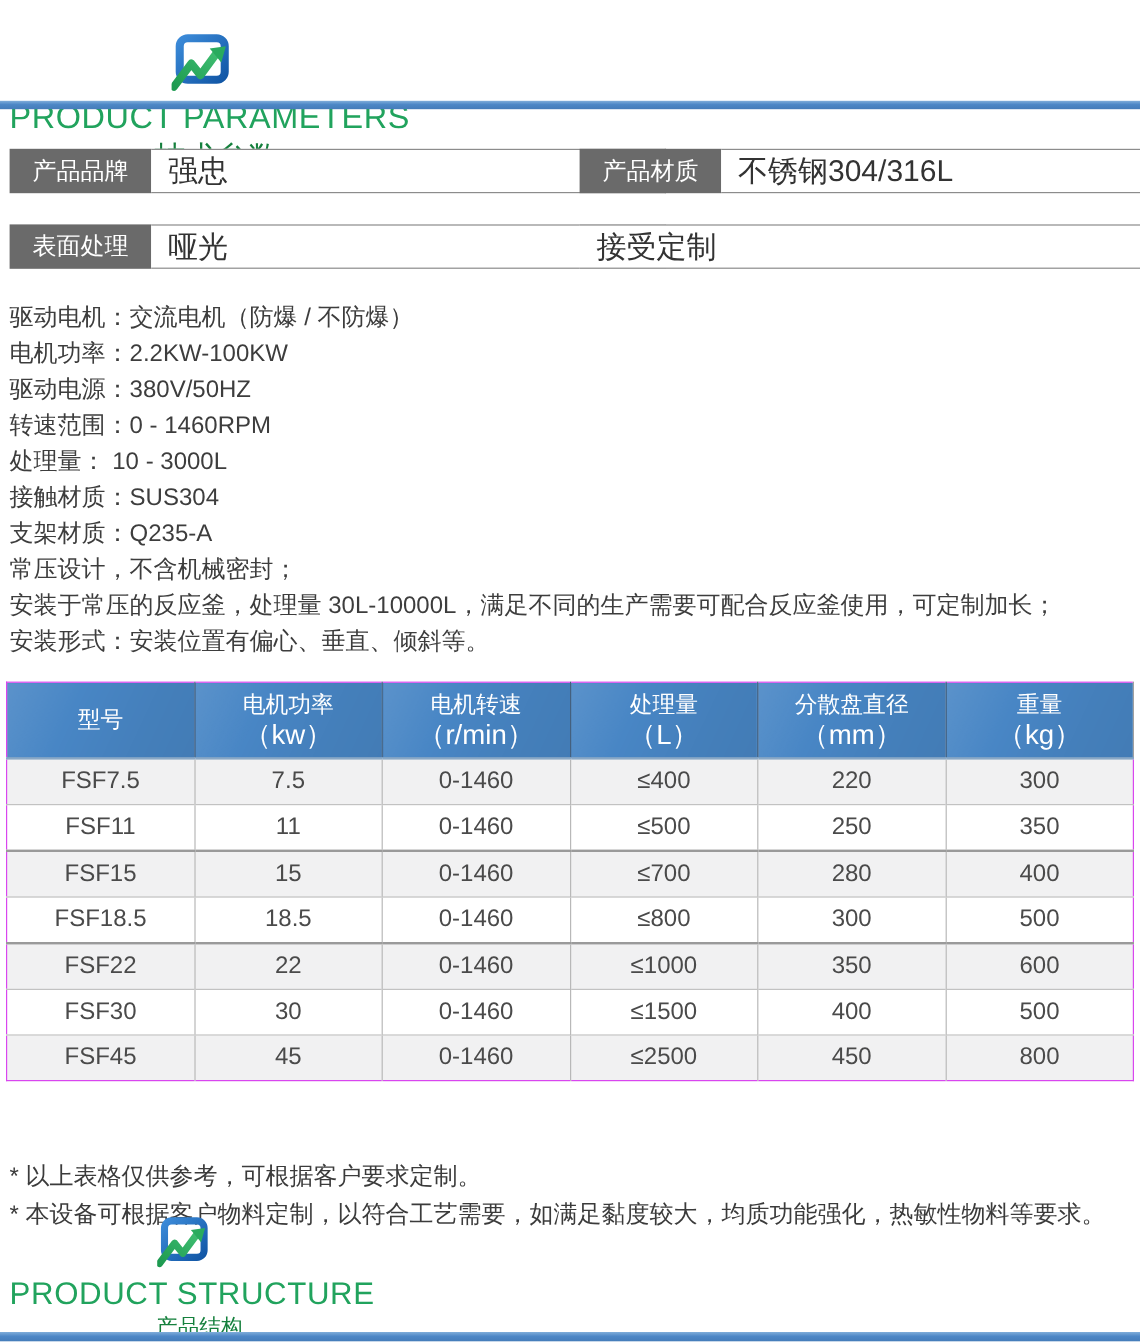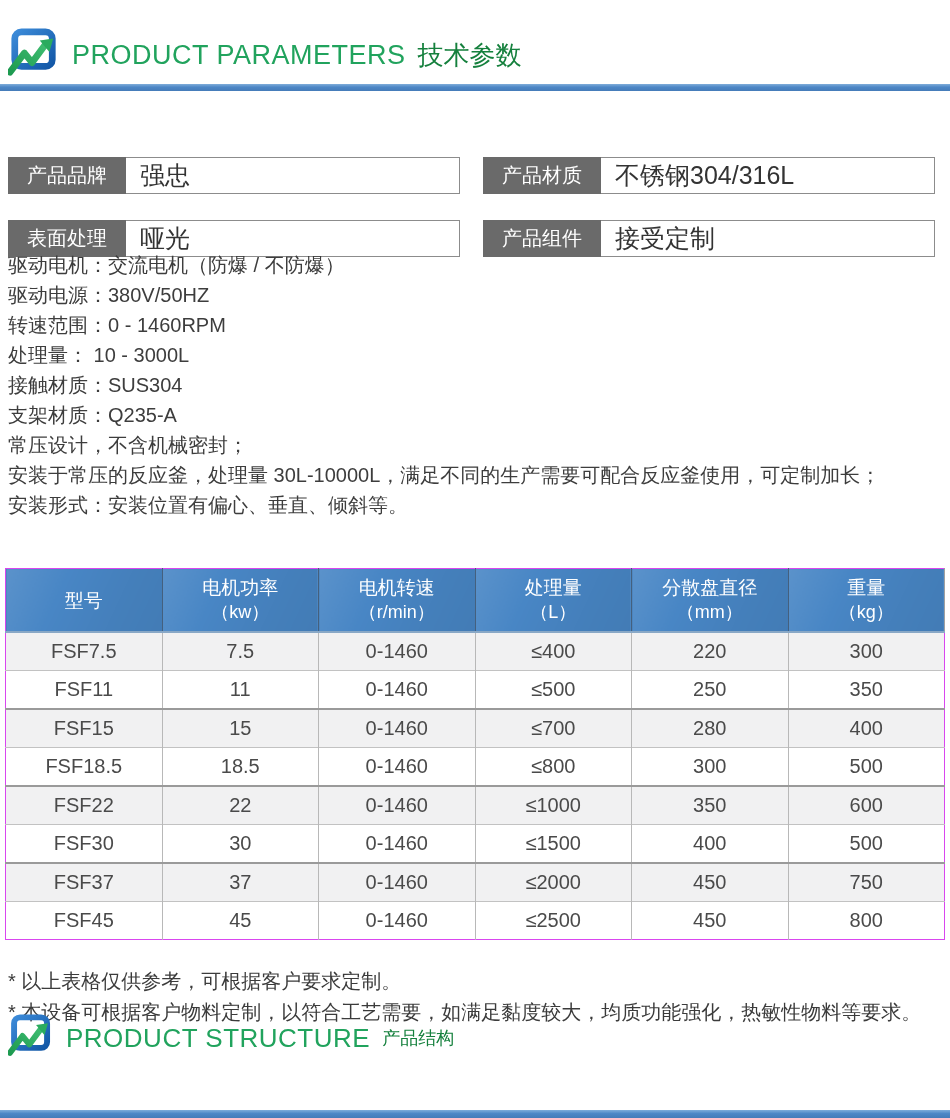--- a/index.html
+++ b/index.html
@@ -3,56 +3,56 @@
 <meta charset="utf-8">
 <style>
   html,body{margin:0;padding:0;}
   body{
     width:950px;height:1118px;position:relative;overflow:hidden;
     background:#ffffff;
     font-family:"Liberation Sans","DejaVu Sans",sans-serif;
     -webkit-font-smoothing:antialiased;
   }
   
-  .section-header{position:absolute;left:8px;display:flex;align-items:center;}
+  .section-header{position:absolute;left:8px;display:flex;align-items:center;flex-direction:column;}
   #top-header{top:28px;}
   #bottom-header{top:1014px;}
   .logo{flex:0 0 auto;margin-right:12px;}
   .title-en{color:#21a35d;font-size:27px;letter-spacing:.5px;white-space:nowrap;}
   .title-zh{color:#15803d;font-size:26px;margin-left:12px;white-space:nowrap;}
   #bottom-header .title-en{font-size:26px;}
   #bottom-header .title-zh{font-size:18px;}
   
   .blue-bar{position:absolute;left:0;width:950px;height:7px;
     background:linear-gradient(180deg,#7fadda 0%,#4d87c6 45%,#457cb9 100%);}
   #bar-top{top:84px;}
   #bar-bottom{top:1110px;height:8px;}
   
-  .param-box{position:absolute;width:452px;height:37px;display:flex;box-sizing:border-box;margin-top:33px;}
+  .param-box{position:absolute;width:547px;height:37px;display:flex;box-sizing:border-box;}
   .pb-r1{top:124px;} .pb-r2{top:187px;border-radius:16px;}
   .pb-c1{left:8px;} .pb-c2{left:483px;}
   .param-label{width:118px;flex:0 0 118px;background:#6a6a6a;color:#fff;font-size:20px;
     display:flex;align-items:center;justify-content:center;}
   .param-value{flex:1;background:#fff;border:1px solid #8c8c8c;border-left:none;
     color:#333;font-size:25px;display:flex;align-items:center;padding-left:14px;}
   
   .specs{position:absolute;left:8px;top:250px;width:934px;}
   .spec-line{font-size:20px;color:#3d3d3d;line-height:30px;white-space:nowrap;}
   
   .ptable{position:absolute;left:5px;top:568px;width:940px;border-collapse:collapse;
     table-layout:fixed;border:1px solid #d946ef;}
   .ptable th{
     height:62px;font-weight:normal;color:#fff;font-size:19px;line-height:25px;
     background:#4886c5;
     background-image:linear-gradient(115deg,rgba(255,255,255,.10) 0%,rgba(255,255,255,0) 35%,rgba(0,0,0,.05) 70%,rgba(0,0,0,.08) 100%);
     border-right:1px solid #44607e;border-bottom:2px solid #89a8c6;
     text-align:center;vertical-align:middle;padding:0;
   }
   .ptable th:last-child{border-right:1px solid #a0a0a0;}
-  .th-l2{font-size:18px;}
+  .th-l2{font-size:23px;}
   .ptable td{
     height:37px;text-align:center;vertical-align:middle;
     font-size:20px;color:#4a4a4a;
     border-right:1px solid #b8b8b8;border-top:1px solid #c2c2c2;padding:0;
   }
   .ptable td:last-child{border-right:none;}
   .ptable tbody tr:nth-child(odd){background:#f1f1f2;}
   .ptable tbody tr:nth-child(even){background:#ffffff;}
   .ptable tbody tr:first-child td{border-top:none;}
   .ptable tbody tr.thick td{border-top:2px solid #9a9a9a;}
@@ -95,26 +95,26 @@
 </div>
 <div class="param-box pb-r1 pb-c2">
   <div class="param-label">产品材质</div>
   <div class="param-value">不锈钢304/316L</div>
 </div>
 <div class="param-box pb-r2 pb-c1">
   <div class="param-label">表面处理</div>
   <div class="param-value">哑光</div>
 </div>
 <div class="param-box pb-r2 pb-c2">
-  <div class="param-label">产品组件</div>
   <div class="param-value">接受定制</div>
 </div>
 
 <div class="specs">
   <div class="spec-line">驱动电机：交流电机（防爆 / 不防爆）</div>
+  <div class="spec-line">电机功率：2.2KW-100KW</div>
   <div class="spec-line">驱动电源：380V/50HZ</div>
   <div class="spec-line">转速范围：0 - 1460RPM</div>
   <div class="spec-line">处理量： 10 - 3000L</div>
   <div class="spec-line">接触材质：SUS304</div>
   <div class="spec-line">支架材质：Q235-A</div>
   <div class="spec-line">常压设计，不含机械密封；</div>
   <div class="spec-line">安装于常压的反应釜，处理量 30L-10000L，满足不同的生产需要可配合反应釜使用，可定制加长；</div>
   <div class="spec-line">安装形式：安装位置有偏心、垂直、倾斜等。</div>
 </div>
 
@@ -188,28 +188,20 @@
       <td>350</td>
       <td>600</td>
     </tr>
     <tr>
       <td>FSF30</td>
       <td>30</td>
       <td>0-1460</td>
       <td>≤1500</td>
       <td>400</td>
       <td>500</td>
-    </tr>
-    <tr class="thick">
-      <td>FSF37</td>
-      <td>37</td>
-      <td>0-1460</td>
-      <td>≤2000</td>
-      <td>450</td>
-      <td>750</td>
     </tr>
     <tr>
       <td>FSF45</td>
       <td>45</td>
       <td>0-1460</td>
       <td>≤2500</td>
       <td>450</td>
       <td>800</td>
     </tr>
   </tbody>

